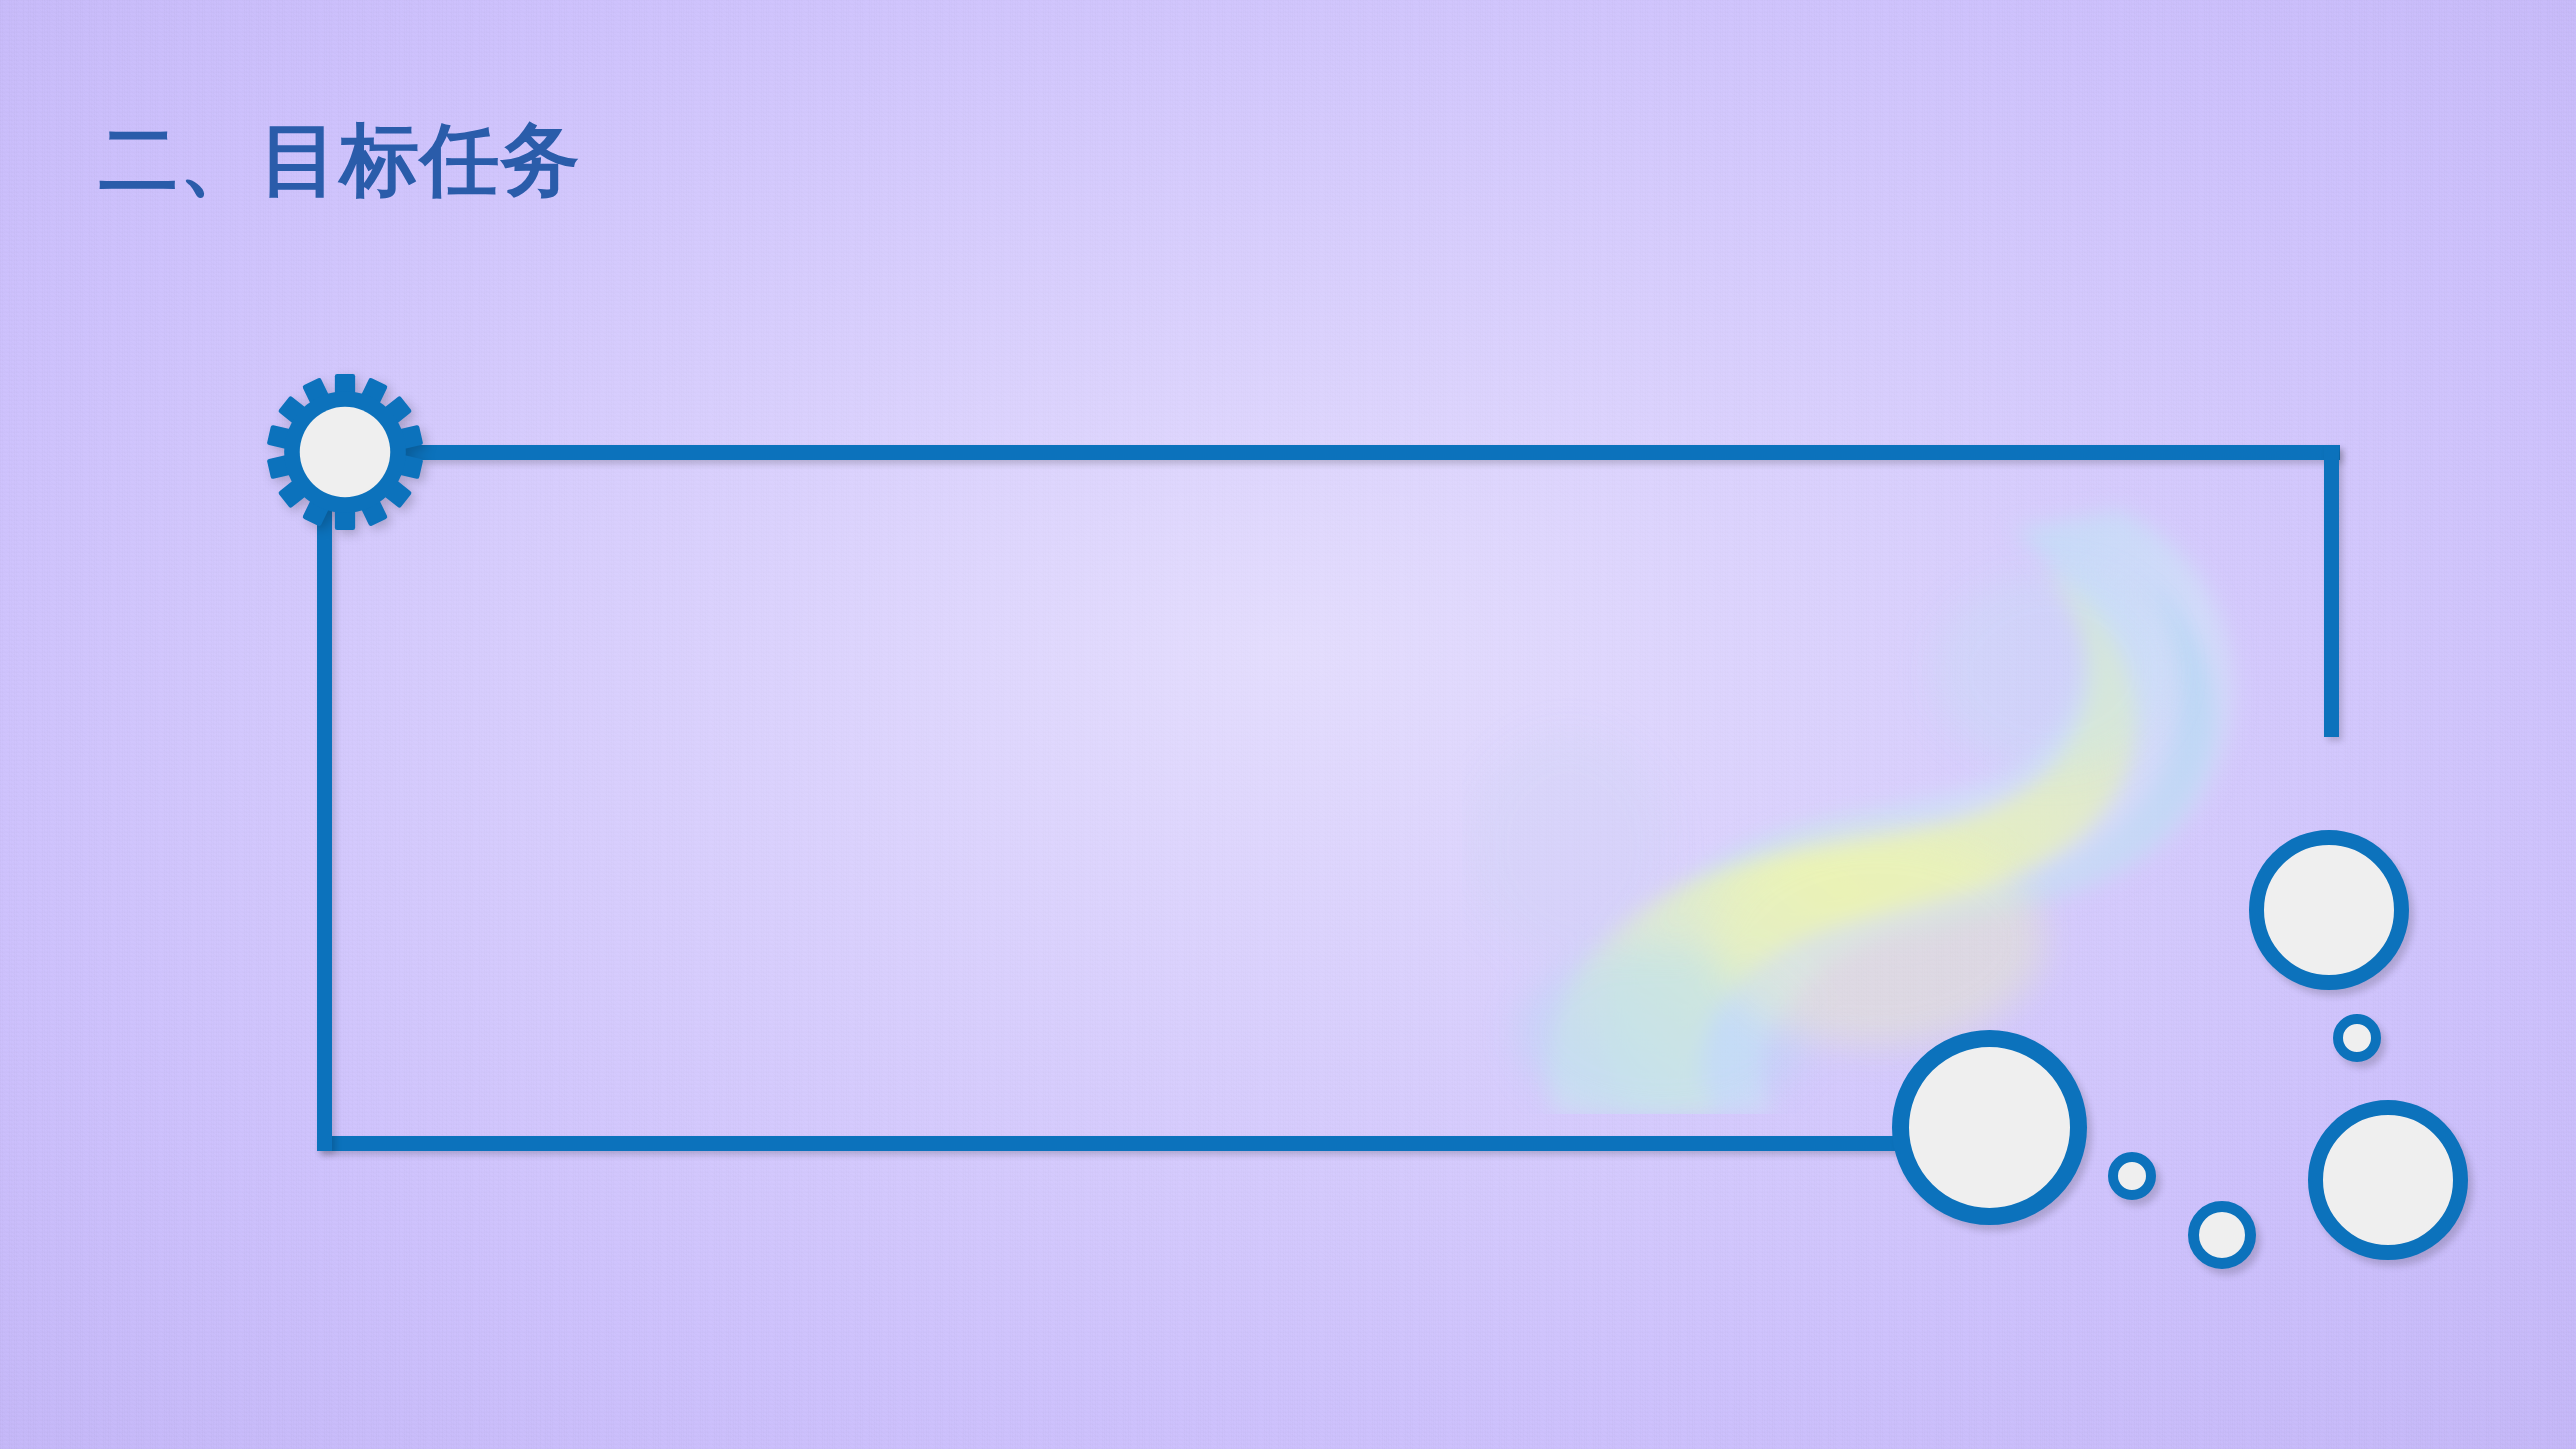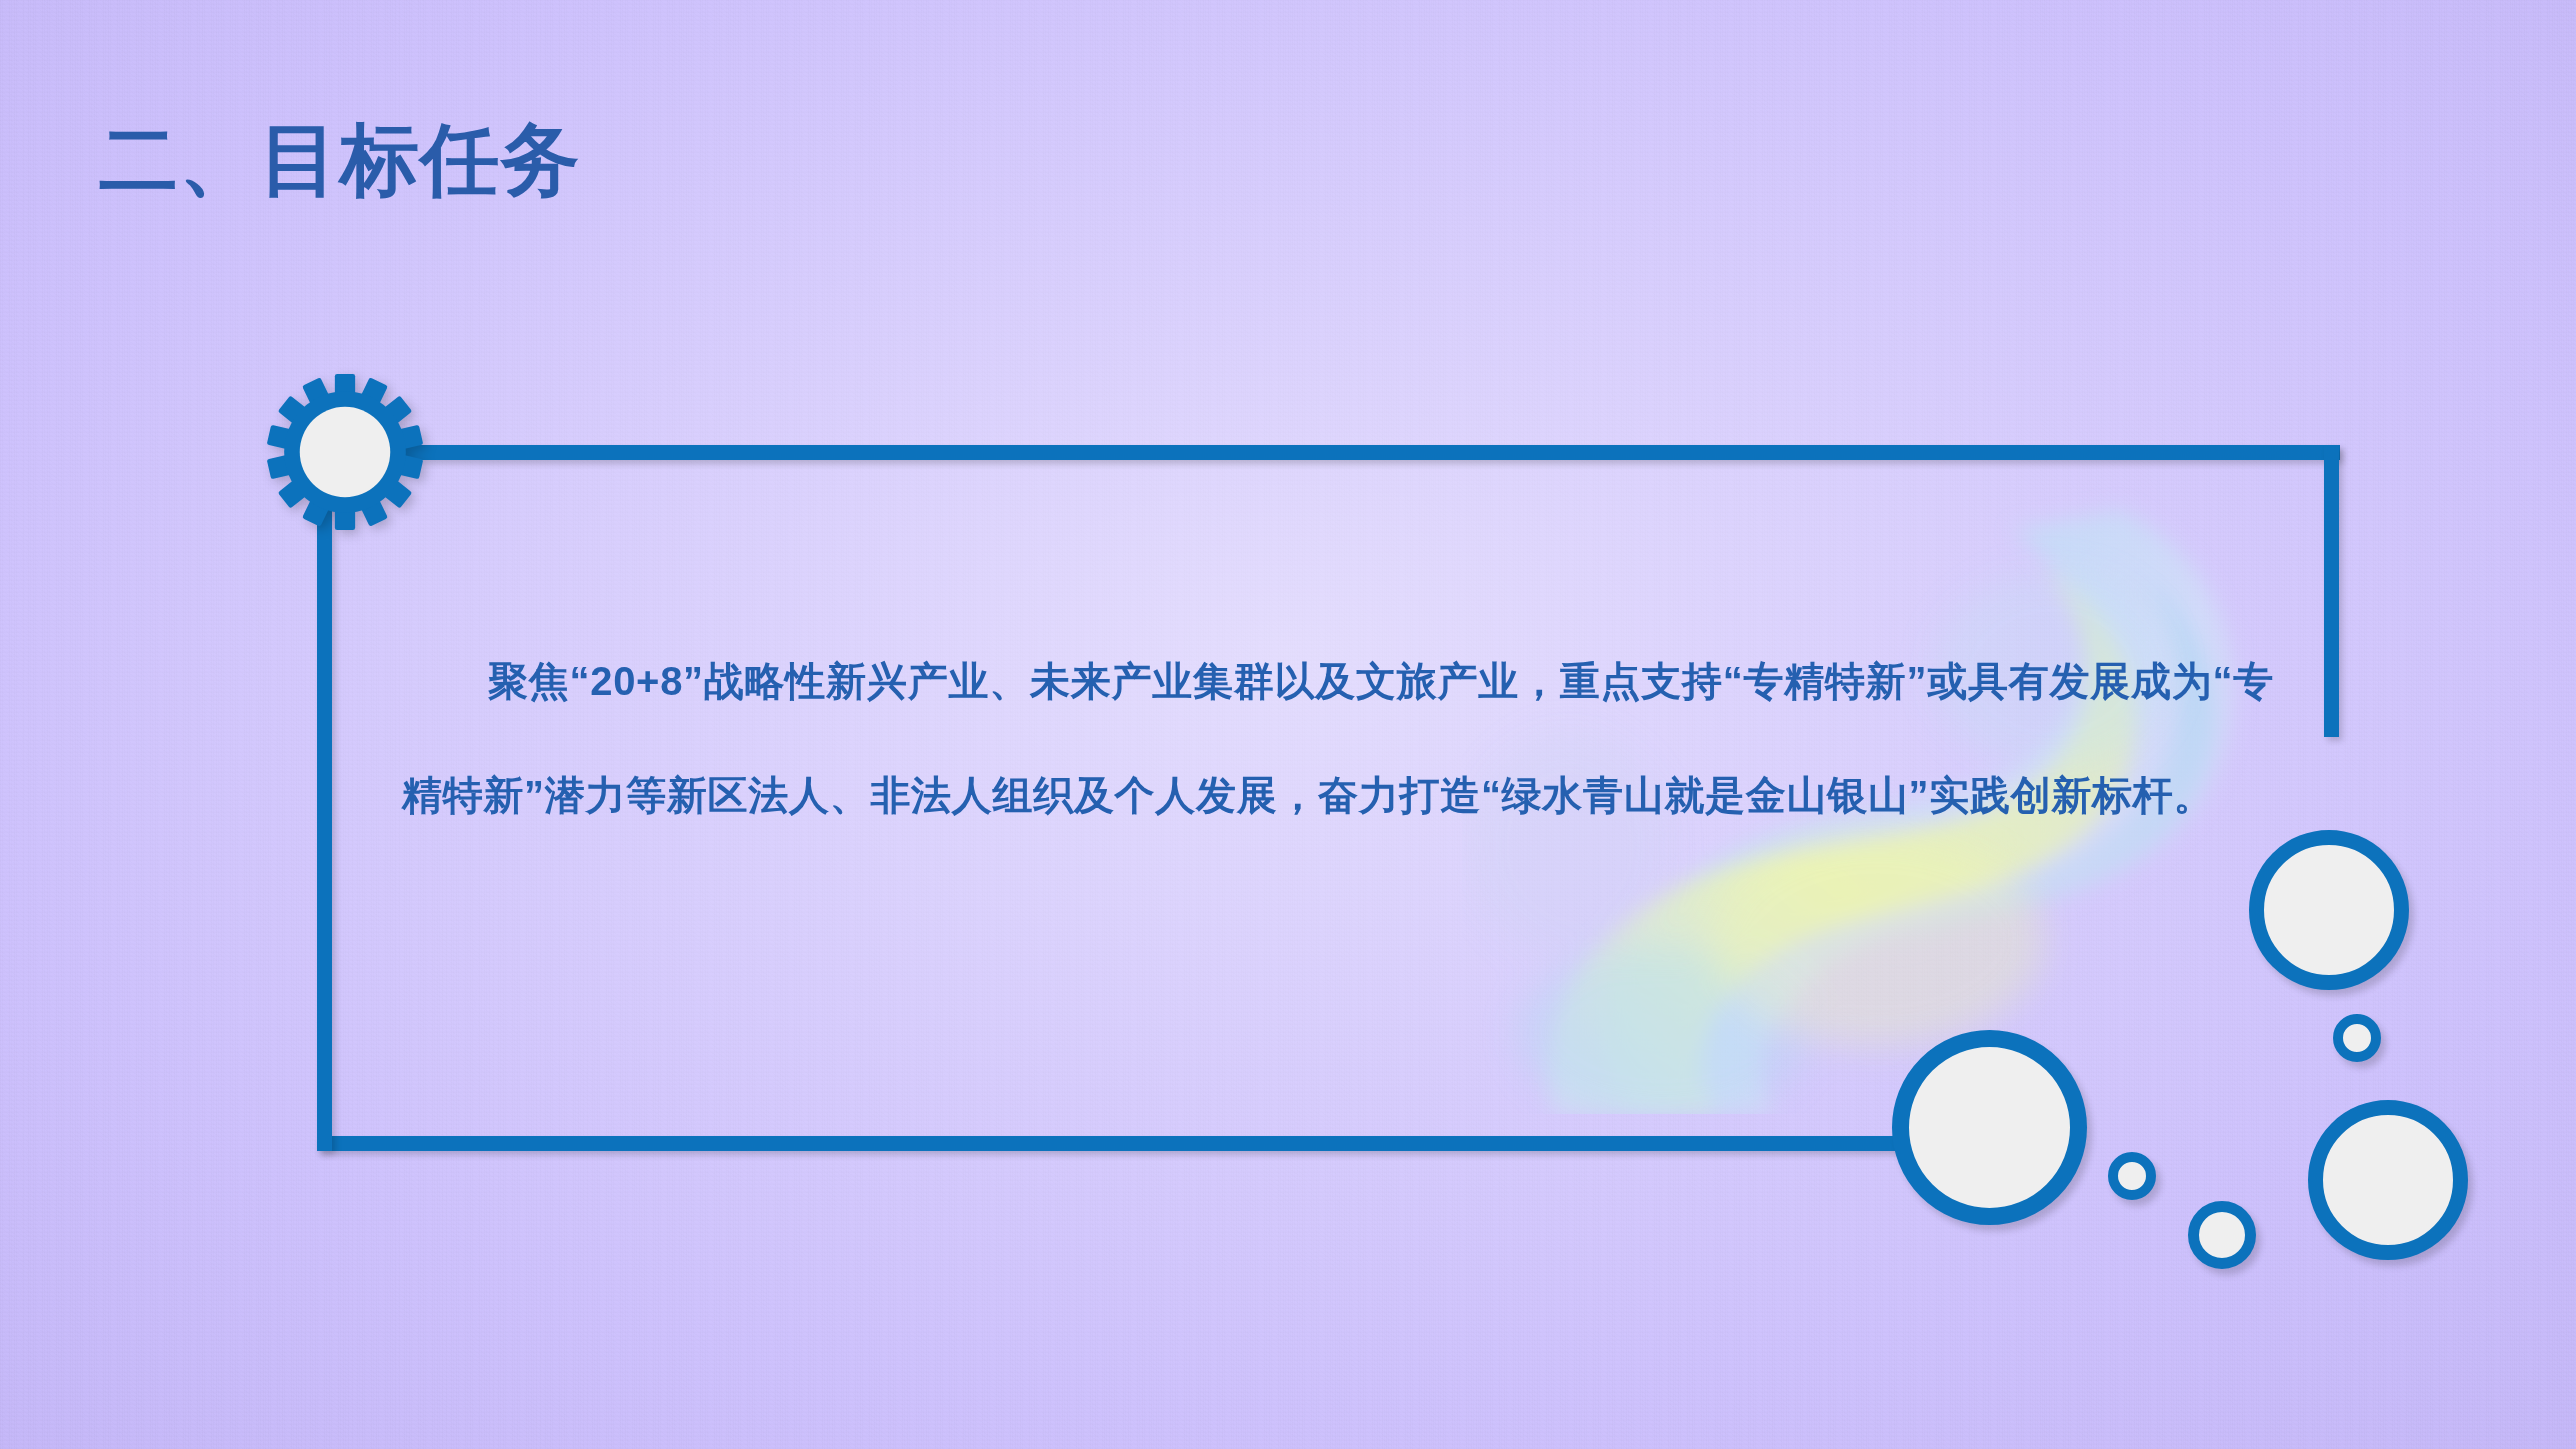--- a/index.html
+++ b/index.html
@@ -237,18 +237,15 @@
     <circle cx="100" cy="100" r="58" fill="#efefef"></circle>
   </svg>
 
   <div class="deco-circle" id="circle-upper-right"></div>
   <div class="deco-circle" id="circle-mid-right"></div>
   <div class="deco-circle" id="circle-large-left"></div>
   <div class="deco-circle" id="dot-right"></div>
   <div class="deco-circle" id="dot-center"></div>
   <div class="deco-circle" id="dot-bottom"></div>
 
-  <div id="body-text">
-    <p class="para">聚焦“20+8”战略性新兴产业、未来产业集群以及文旅产业，重点支持“专精特新”或具有发展成为“专精特新”潜力等新区法人、非法人组织及个人发展，奋力打造“绿水青山就是金山银山”实践创新标杆。</p>
-  </div>
 
 </div>
 
 
 </body></html>

